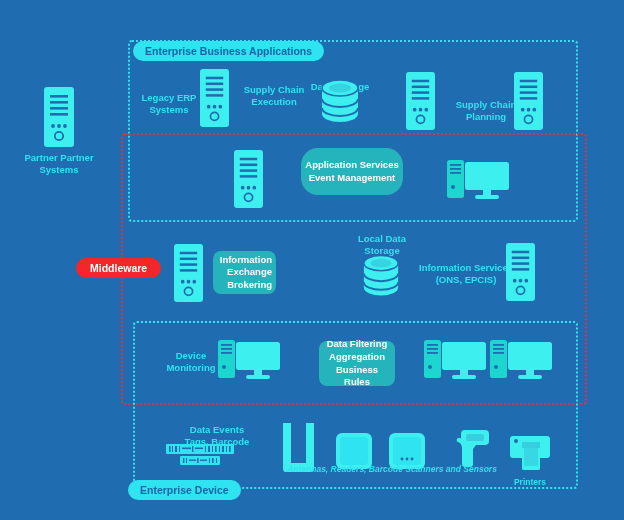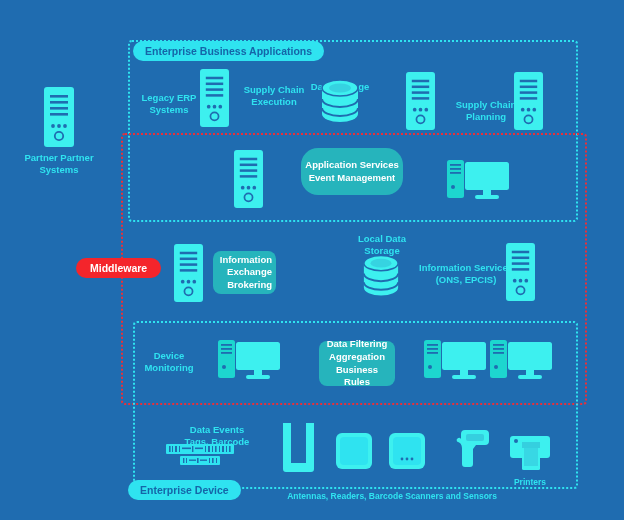--- a/index.html
+++ b/index.html
@@ -218,21 +218,21 @@
       <rect x="6" y="14" width="18" height="2.6" fill="#1f6cb0"></rect>
       <rect x="6" y="20" width="18" height="2.6" fill="#1f6cb0"></rect>
       <rect x="6" y="26" width="18" height="2.6" fill="#1f6cb0"></rect>
       <circle cx="9" cy="39" r="1.9" fill="#1f6cb0"></circle>
       <circle cx="15" cy="39" r="1.9" fill="#1f6cb0"></circle>
       <circle cx="21" cy="39" r="1.9" fill="#1f6cb0"></circle>
       <circle cx="15" cy="49" r="4.2" fill="none" stroke="#1f6cb0" stroke-width="1.8"></circle>
     </svg>
   </div>
 
-  <div class="lbl" style="left:138px;top:350px;width:62px;">Device
+  <div class="lbl" style="left:160px;top:350px;width:62px;">Device
 Monitoring</div>
   <div class="icon" style="left:218px;top:338px;width:64px;height:44px;">
     <svg viewBox="0 0 64 44">
       <rect x="0" y="2" width="17" height="38" rx="2.5" fill="#1dd6cf"></rect>
       <rect x="3" y="6" width="11" height="1.8" fill="#1f6cb0"></rect>
       <rect x="3" y="10" width="11" height="1.8" fill="#1f6cb0"></rect>
       <rect x="3" y="14" width="11" height="1.8" fill="#1f6cb0"></rect>
       <circle cx="6" cy="29" r="2" fill="#1f6cb0"></circle>
       <rect x="18" y="4" width="44" height="28" rx="2.5" fill="#3df0ef"></rect>
       <rect x="36" y="32" width="8" height="5" fill="#3df0ef"></rect>
@@ -342,16 +342,16 @@
   <div class="icon" style="left:510px;top:432px;width:40px;height:38px;">
     <svg viewBox="0 0 40 38">
       <rect x="0" y="4" width="40" height="22" rx="3" fill="#3df0ef"></rect>
       <circle cx="6" cy="9" r="2" fill="#1f6cb0"></circle>
       <rect x="12" y="14" width="18" height="24" rx="1.5" fill="#3df0ef"></rect>
       <rect x="14" y="16" width="14" height="18" fill="#1f6cb0" opacity="0.18"></rect>
       <rect x="12" y="10" width="18" height="6" fill="#1f6cb0" opacity="0.25"></rect>
     </svg>
   </div>
 
-  <div class="lbl sm" style="left:287px;top:491px;width:210px;">Antennas, Readers, Barcode Scanners and  Sensors</div>
+  <div class="lbl sm" style="left:287px;top:464px;width:210px;font-style:italic;">Antennas, Readers, Barcode Scanners and  Sensors</div>
   <div class="lbl sm" style="left:498px;top:477px;width:64px;">Printers</div>
 
 </div>
 
 </body></html>

